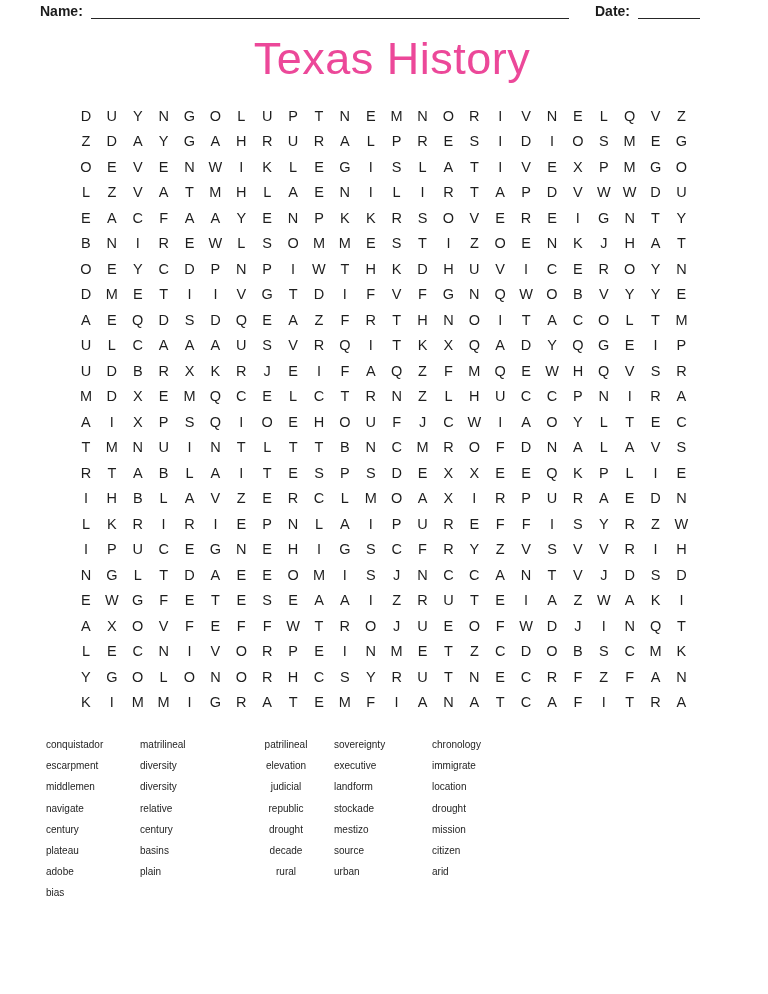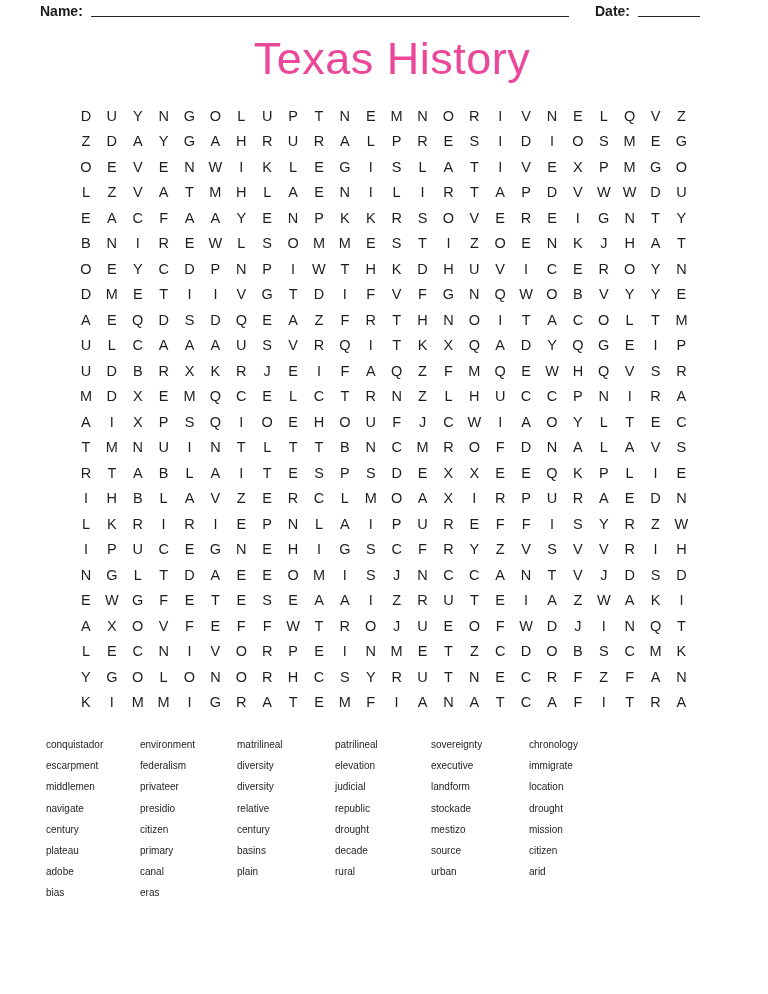--- a/index.html
+++ b/index.html
@@ -17,21 +17,21 @@
     overflow: hidden;
   }
 
   
   .header {
     position: absolute;
     top: 3px;
     left: 40px;
     right: 68px;
     display: flex;
-    align-items: flex-start;
+    align-items: flex-end;
     font-size: 14px;
     font-weight: 600;
     line-height: 17px;
   }
   .blank-line {
     border-bottom: 1.5px solid #262626;
     height: 13px;
   }
   .name-line {
     flex: 1;
@@ -692,40 +692,30 @@
       <div class="word-col" style="width: 94px;">
         <div class="word">conquistador</div>
         <div class="word">escarpment</div>
         <div class="word">middlemen</div>
         <div class="word">navigate</div>
         <div class="word">century</div>
         <div class="word">plateau</div>
         <div class="word">adobe</div>
         <div class="word">bias</div>
       </div>
-      <div class="word-col" style="width: 97px;">
-        <div class="word">environment</div>
-        <div class="word">federalism</div>
-        <div class="word">privateer</div>
-        <div class="word">presidio</div>
-        <div class="word">citizen</div>
-        <div class="word">primary</div>
-        <div class="word">canal</div>
-        <div class="word">eras</div>
-      </div>
       <div class="word-col" style="width: 98px;">
         <div class="word">matrilineal</div>
         <div class="word">diversity</div>
         <div class="word">diversity</div>
         <div class="word">relative</div>
         <div class="word">century</div>
         <div class="word">basins</div>
         <div class="word">plain</div>
       </div>
-      <div class="word-col" style="width: 96px;">
+      <div class="word-col" style="width: 96px; text-align: center;">
         <div class="word">patrilineal</div>
         <div class="word">elevation</div>
         <div class="word">judicial</div>
         <div class="word">republic</div>
         <div class="word">drought</div>
         <div class="word">decade</div>
         <div class="word">rural</div>
       </div>
       <div class="word-col" style="width: 98px;">
         <div class="word">sovereignty</div>

